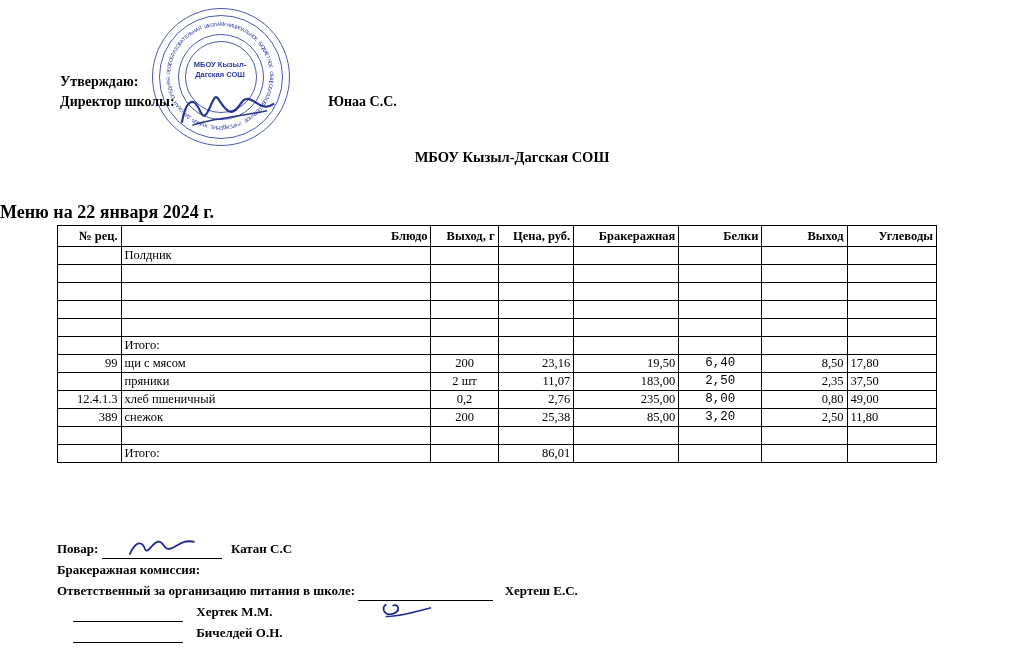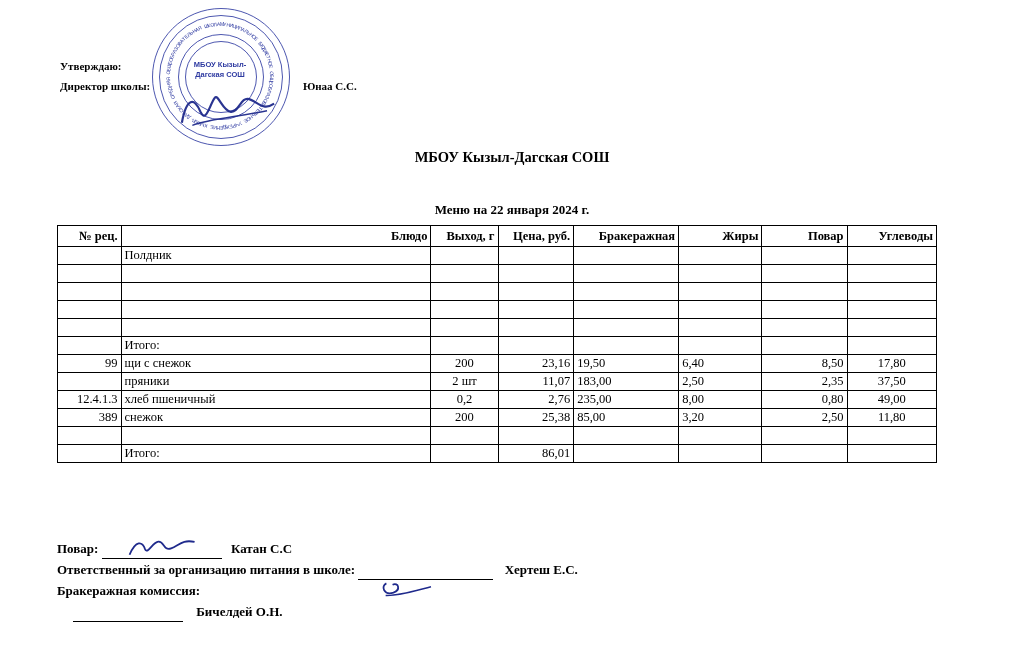--- a/index.html
+++ b/index.html
@@ -80,43 +80,43 @@
     font-size: 26px;
     font-style: italic;
     transform: rotate(-8deg);
     opacity: 0.95;
   }
 
   
   .approve {
     position: absolute;
     left: 60px;
-    top: 56px;
-    font-size: 11px;
+    top: 72px;
+    font-size: 14px;
     line-height: 20px;
     font-weight: bold;
   }
   .approve .line2 { white-space: nowrap; }
 
   .org-title {
     position: absolute;
     left: 0;
     top: 149px;
     width: 1024px;
     text-align: center;
     font-size: 14.5px;
     font-weight: bold;
   }
   .menu-title {
     position: absolute;
     left: 0;
     top: 202px;
     width: 1024px;
-    text-align: center;
-    font-size: 13px;
+    text-align: left;
+    font-size: 18px;
     font-weight: bold;
   }
 
   
   table.menu {
     position: absolute;
     left: 57px;
     top: 225px;
     width: 880px;
     border-collapse: collapse;
@@ -132,24 +132,24 @@
   }
   table.menu th {
     text-align: right;
     font-weight: bold;
     height: 20px;
   }
   td.c-num   { width: 58px;  text-align: right; }
   td.c-dish  { width: 325px; text-align: left; }
   td.c-out   { width: 62px;  text-align: center; }
   td.c-price { width: 72px;  text-align: right; }
-  td.c-cal   { width: 100px; }
-  td.c-prot  { width: 80px;  text-align: left; }
+  td.c-cal   { width: 100px; text-align: right; }
+  td.c-prot  { width: 80px;  text-align: center; font-family: Liberation Mono, monospace; }
   td.c-fat   { width: 82px;  text-align: right; }
-  td.c-carb  { width: 85px;  text-align: center; }
+  td.c-carb  { width: 85px;  text-align: left; }
   td.bold    { font-weight: bold; }
 
   
   .footer {
     position: absolute;
     left: 57px;
     top: 538px;
     font-size: 13px;
     line-height: 21px;
     font-weight: bold;
@@ -311,22 +311,22 @@
   <div class="menu-title">Меню на 22 января 2024 г.</div>
 
   <table class="menu">
     <thead>
       <tr>
         <th style="width:58px">№ рец.</th>
         <th style="width:325px">Блюдо</th>
         <th style="width:62px">Выход, г</th>
         <th style="width:72px">Цена, руб.</th>
         <th style="width:100px">Бракеражная</th>
-        <th style="width:80px">Жиры</th>
-        <th style="width:82px">Повар</th>
+        <th style="width:80px">Белки</th>
+        <th style="width:82px">Выход</th>
         <th style="width:85px">Углеводы</th>
       </tr>
     </thead>
     <tbody id="menu-body">
         <tr>
           <td class="c-num bold"></td>
           <td class="c-dish bold">Полдник</td>
           <td class="c-out bold"></td>
           <td class="c-price bold"></td>
           <td class="c-cal bold"></td>
@@ -379,21 +379,21 @@
           <td class="c-dish bold">Итого:</td>
           <td class="c-out bold"></td>
           <td class="c-price bold"></td>
           <td class="c-cal bold"></td>
           <td class="c-prot bold"></td>
           <td class="c-fat bold"></td>
           <td class="c-carb bold"></td>
         </tr>
         <tr>
           <td class="c-num">99</td>
-          <td class="c-dish">щи с снежок</td>
+          <td class="c-dish">щи с мясом</td>
           <td class="c-out">200</td>
           <td class="c-price">23,16</td>
           <td class="c-cal">19,50</td>
           <td class="c-prot">6,40</td>
           <td class="c-fat">8,50</td>
           <td class="c-carb">17,80</td>
         </tr>
         <tr>
           <td class="c-num"></td>
           <td class="c-dish">пряники</td>
@@ -452,32 +452,37 @@
       <span>Повар:</span>
       <span class="uline" style="width:120px"></span>
       <span style="display:inline-block;width:6px"></span><span>Катан С.С</span>
       <span class="hand h1">
         <svg width="76" height="20" viewBox="0 0 76 20">
           <path d="M2 16 C10 2, 16 4, 18 12 C20 18, 26 6, 32 6 C38 6, 36 16, 44 14 C52 12, 56 6, 68 10" fill="none" stroke="#1f2a8c" stroke-width="1.8"></path>
         </svg>
       </span>
     </div>
     <div class="foot-row">
+      <span>Бракеражная комиссия:</span>
+    </div>
+    <div class="foot-row">
       <span>Ответственный за организацию питания в школе:</span>
       <span class="uline" style="width:135px"></span>
       <span style="display:inline-block;width:8px"></span><span>Хертеш Е.С.</span>
       <span class="hand h2">
         <svg width="60" height="22" viewBox="0 0 60 22">
           <path d="M8 6 C2 8, 4 18, 14 16 C22 14, 20 6, 14 8" fill="none" stroke="#1f2a8c" stroke-width="1.8"></path>
           <path d="M6 18 C20 20, 38 16, 52 14" fill="none" stroke="#1f2a8c" stroke-width="1.5"></path>
         </svg>
       </span>
     </div>
     <div class="foot-row">
-      <span>Бракеражная комиссия:</span>
+      <span class="uline" style="width:110px;margin-left:16px"></span>
+      <span style="display:inline-block;width:10px"></span><span>Хертек М.М.</span>
+      
     </div>
     <div class="foot-row">
       <span class="uline" style="width:110px;margin-left:16px"></span>
       <span style="display:inline-block;width:10px"></span><span>Бичелдей О.Н.</span>
       
     </div>
   </div>
 
 </div>
 

